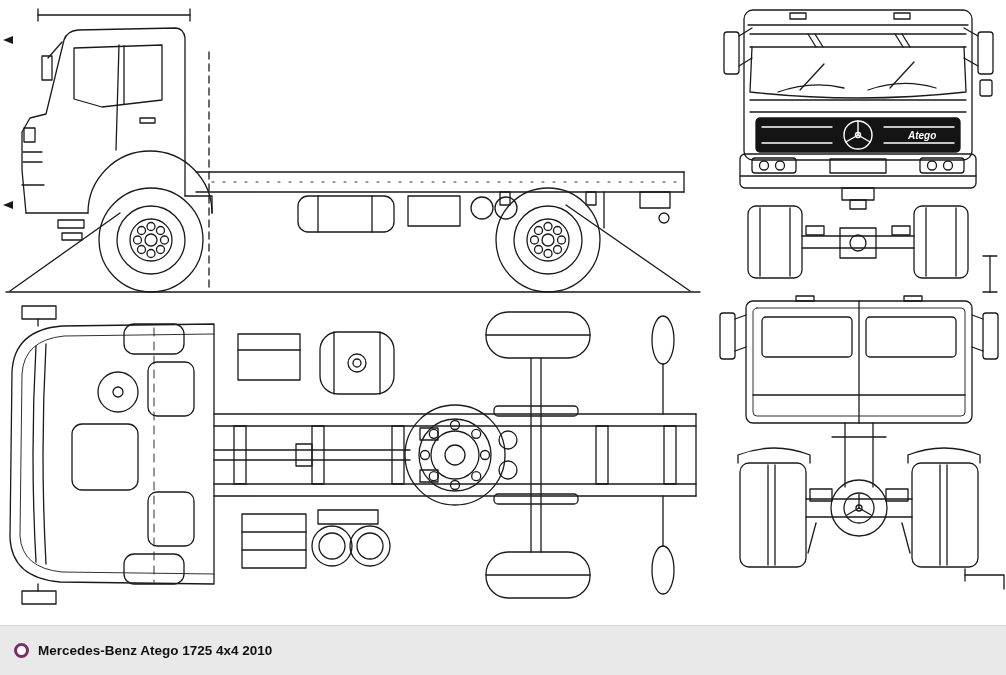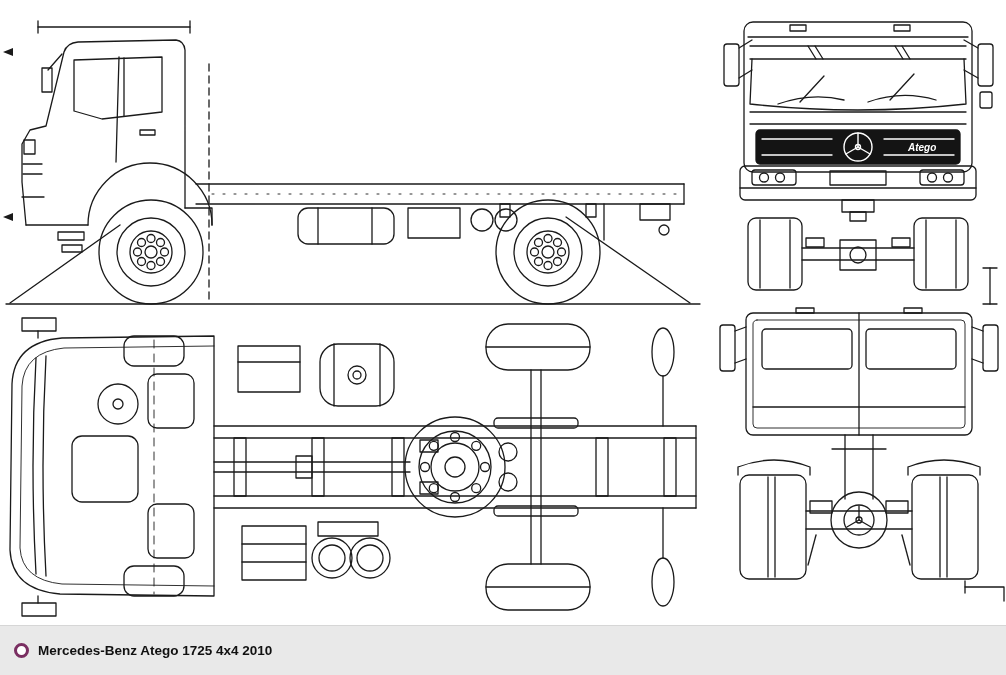--- a/index.html
+++ b/index.html
@@ -1,18 +1,18 @@
 <!DOCTYPE html>
 <html style="--accent: #7a2f62; --line: #1a1a1a; --caption_background: #e9e9e9; --canvas: #ffffff;"><head>
 <meta charset="utf-8">
 <style>
   html,body{margin:0;padding:0;background:#fff;}
   .page{position:relative;width:1006px;height:675px;background:var(--canvas,#ffffff);
         font-family:"Liberation Sans",sans-serif;overflow:hidden;}
-  .view{position:absolute;margin-top:12px;}
+  .view{position:absolute;}
   .view svg{display:block;width:100%;height:100%;}
   .view-side {left:0;   top:0;   width:710px;height:300px;}
   .view-front{left:712px;top:0;  width:294px;height:300px;}
   .view-top  {left:0;   top:300px;width:710px;height:310px;}
   .view-rear {left:712px;top:295px;width:294px;height:295px;}
 
   .ink{stroke:var(--line,#1a1a1a);stroke-width:1.3;fill:none;
        stroke-linecap:round;stroke-linejoin:round;}
   .ink .thin{stroke-width:0.9;}
   .ink .solid{fill:var(--line,#1a1a1a);stroke:none;}

